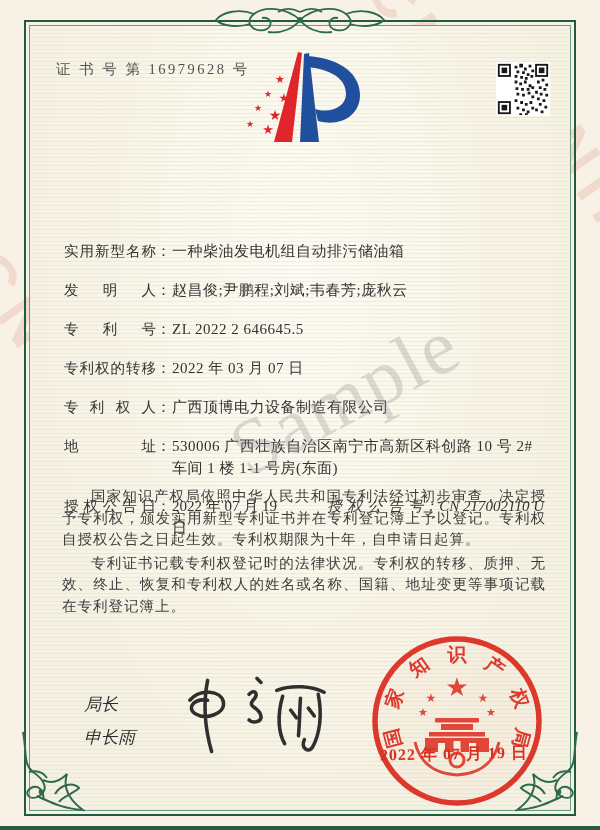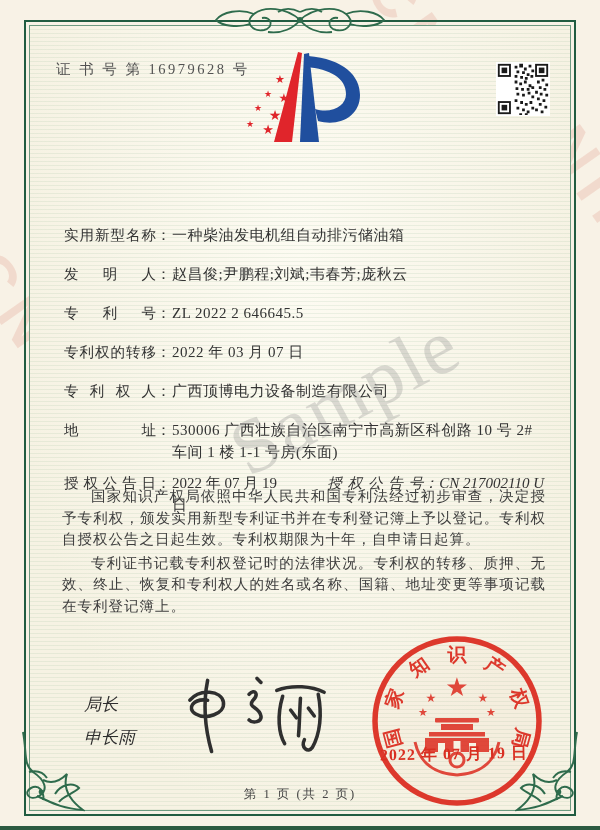--- a/index.html
+++ b/index.html
@@ -29,21 +29,21 @@
 
   
   .cert-no{position:absolute;left:56px;top:60px;font-size:14.5px;letter-spacing:2.5px;color:#525252;}
   .logo{position:absolute;left:228px;top:50px;}
   .qr{position:absolute;left:496px;top:62px;}
   .title{position:absolute;left:0;top:140px;width:100%;text-align:center;
     font-size:36px;font-weight:700;letter-spacing:9px;color:#262626;}
 
   
   .fields{position:absolute;left:64px;top:224px;right:56px;font-size:15px;line-height:22px;color:#333;}
-  .f-row{display:flex;margin-bottom:17px;}
+  .f-row{display:flex;margin-bottom:17px;margin-top:16px;}
   .f-label{width:92px;font-size:14.5px;text-align:justify;text-align-last:justify;flex:none;}
   .f-colon{flex:none;width:16px;}
   .f-value{flex:1;letter-spacing:0.5px;}
   .f-row-addr{margin-bottom:9px;}
   .f-pair2{display:flex;flex:none;margin-left:38px;font-style:italic;}
   .f-label2{width:96px;font-size:14.5px;text-align:justify;text-align-last:justify;flex:none;}
 
   
   .paras{position:absolute;left:62px;top:486px;right:54px;}
   .paras p{margin:0 0 2px 0;text-indent:2em;font-size:14.5px;line-height:21.5px;
@@ -248,15 +248,14 @@
       <rect x="70" y="111" width="7" height="9" fill="#f6f2e3"></rect>
       <rect x="85.5" y="109" width="7" height="11" fill="#f6f2e3"></rect>
       <rect x="101" y="111" width="7" height="9" fill="#f6f2e3"></rect>
       <circle cx="89" cy="128" r="7" fill="none" stroke="#dc2f23" stroke-width="3"></circle>
       <path d="M47,110 C52,132 68,142 89,143" fill="none" stroke="#dc2f23" stroke-width="3"></path>
       <path d="M131,110 C126,132 110,142 89,143" fill="none" stroke="#dc2f23" stroke-width="3"></path>
     </g>
   </svg>
   <div class="seal-date">2022 年 07 月 19 日</div>
 
-  <div class="footer">第 1 页 (共 2 页)</div>
 
 </div>
 
 </body></html>

